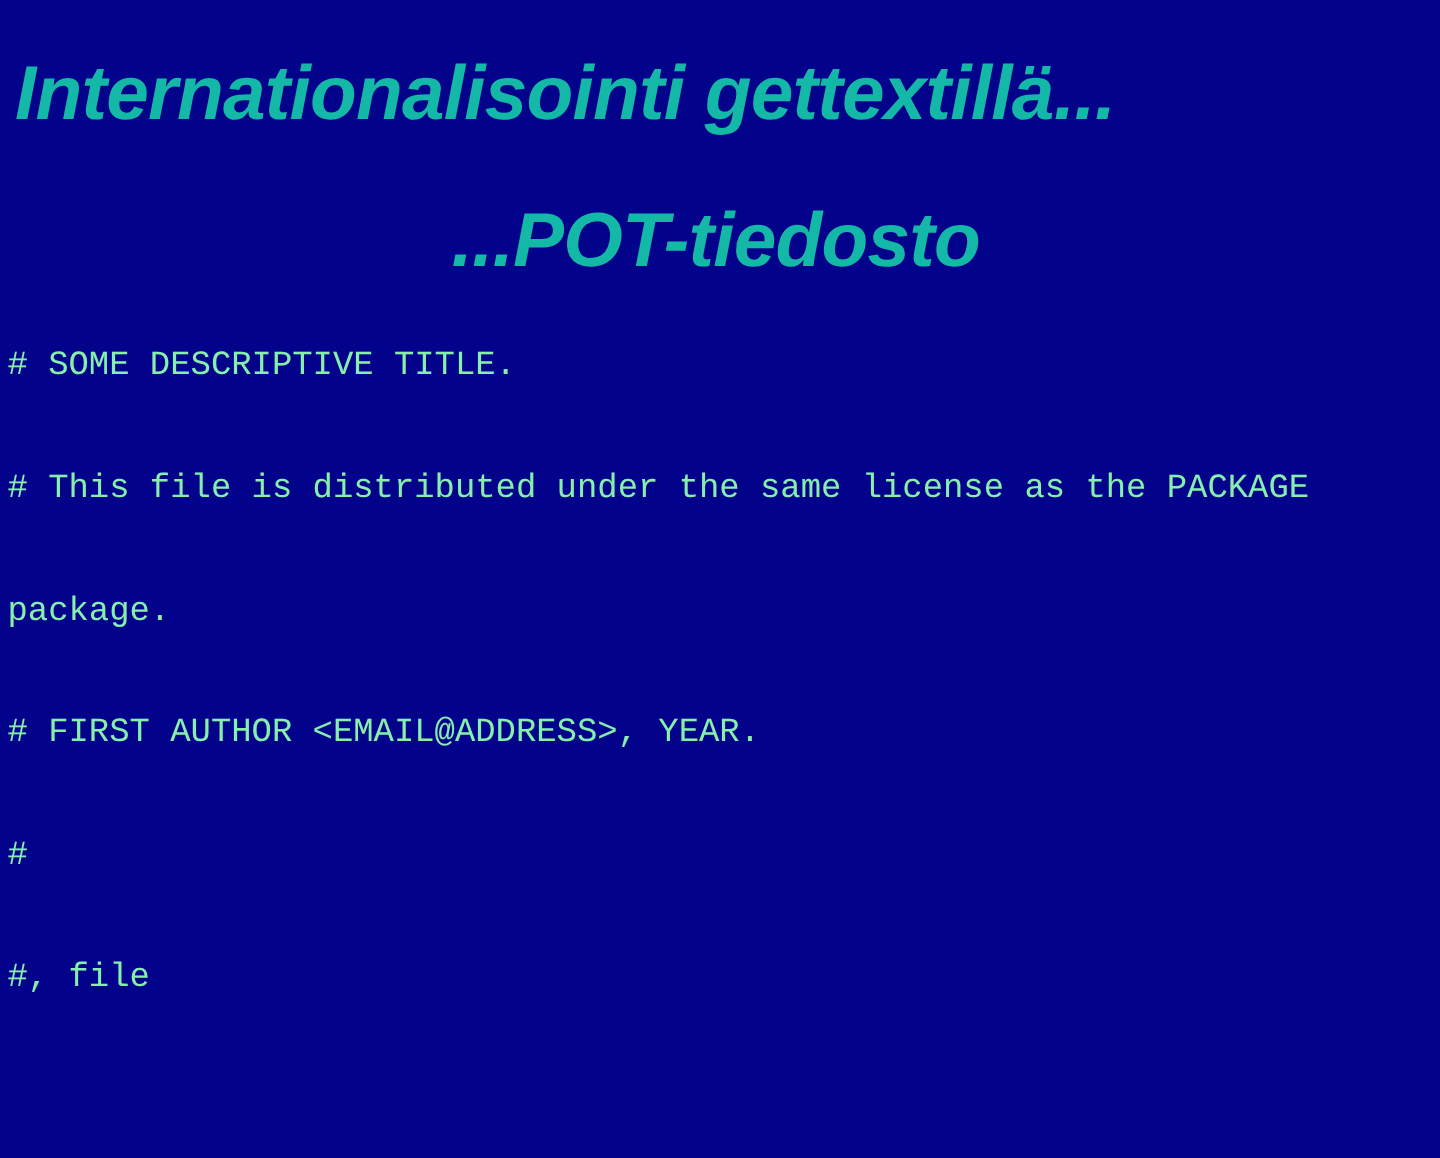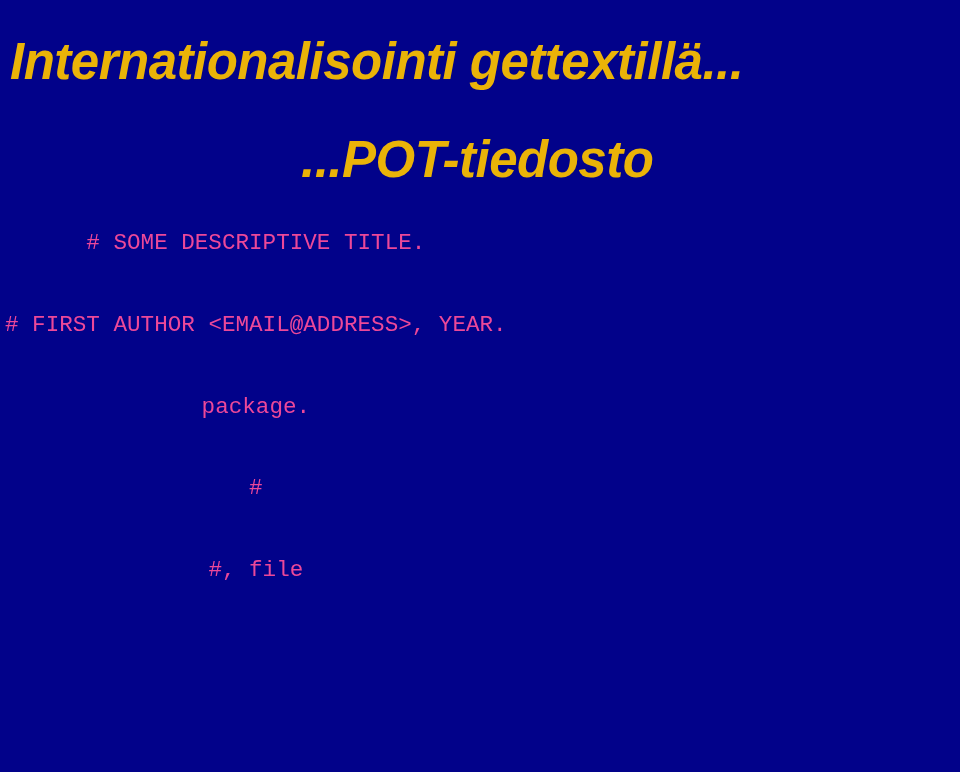--- a/index.html
+++ b/index.html
@@ -11,52 +11,53 @@
       height: 772px;
       background: #02028a;
       overflow: hidden;
       position: relative;
     }
     .title {
       position: absolute;
       font-family: "Liberation Sans", sans-serif;
       font-weight: bold;
       font-style: italic;
-      color: #eab308;
+      color: #14b8a6;
       font-size: 51px;
       line-height: 1;
       letter-spacing: -0.5px;
       margin: 0;
       white-space: nowrap;
     }
     .title1 { left: 10px; top: 36px; }
     .title2 { left: 301px; top: 102px; margin-top: 32px; }
     .code {
       position: absolute;
       left: 5px;
       top: 176px;
       font-family: "Liberation Mono", monospace;
       font-size: 22.6px;
       line-height: 27.2px;
       white-space: pre;
       margin: 0;
     }
     .line { display: block; height: 27.2px; }
-    .c-white { color: #ec4899; text-align: center; }
+    .c-white { color: #86efac; }
   </style>
 </head>
 <body>
 
 <h1 class="title title1">Internationalisointi gettextillä...</h1>
 <h2 class="title title2">...POT-tiedosto</h2>
 
 <div class="code">
   <span class="line c-white"># SOME DESCRIPTIVE TITLE.</span>
+  <span class="line c-white"># This file is distributed under the same license as the PACKAGE</span>
+  <span class="line c-white">package.</span>
   <span class="line c-white"># FIRST AUTHOR &lt;EMAIL@ADDRESS&gt;, YEAR.</span>
-  <span class="line c-white">package.</span>
   <span class="line c-white">#</span>
   <span class="line c-white">#, file</span>
   
   
   
   
   
   
   
   

